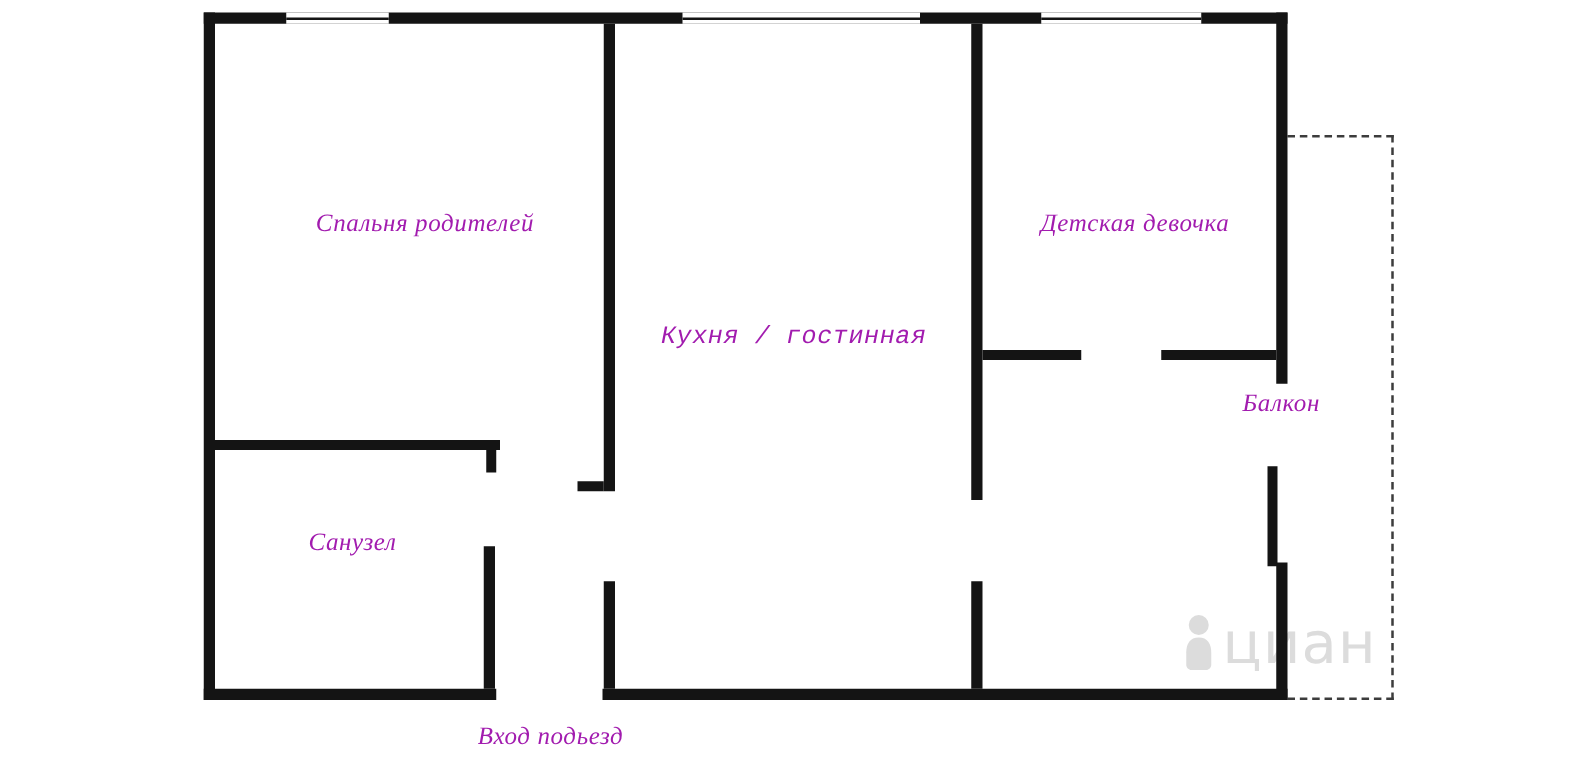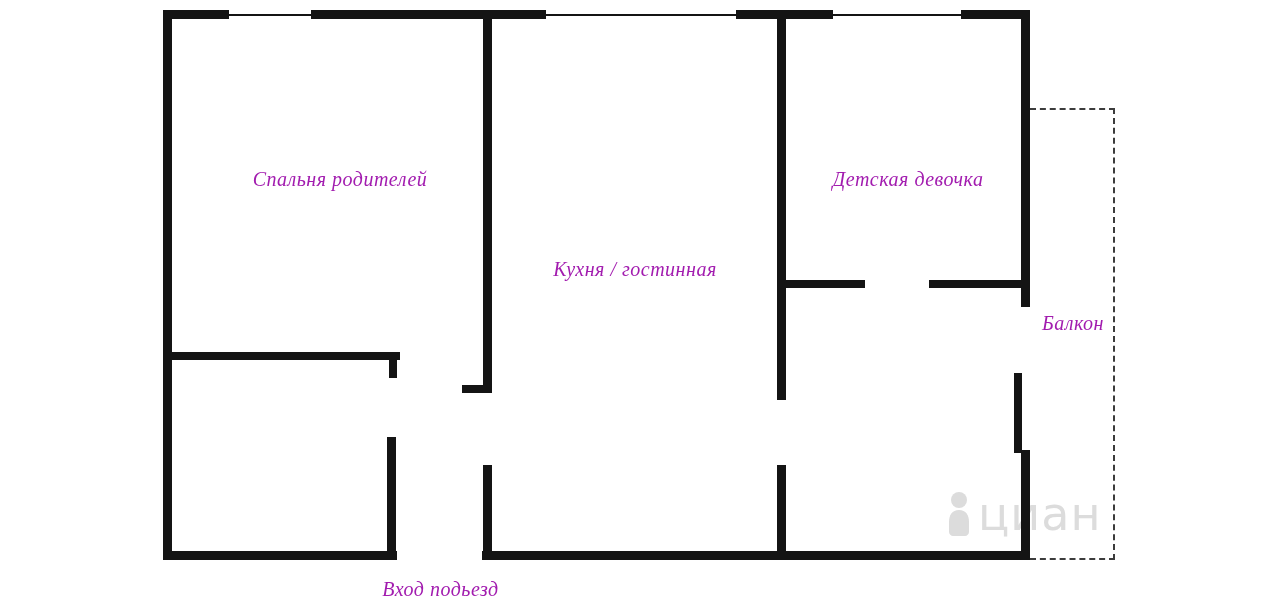--- a/index.html
+++ b/index.html
@@ -99,23 +99,24 @@
   <div class="window" style="left:546px; top:10px; width:190px; height:9px;">
       <i></i>
     </div>
   <div class="window" style="left:833px; top:10px; width:128px; height:9px;">
       <i></i>
     </div>
 
   <div class="balcony-outline"></div>
 
   <div class="room-label" style="left:205px;  top:168px; width:270px;">Спальня родителей</div>
-  <div class="room-label" style="left:500px;  top:258px; width:270px;">Кухня / гостинная</div>
+  <div class="room-label" style="left:500px;  top:258px; width:270px;font-family:Liberation Mono, monospace;">Кухня / гостинная</div>
   <div class="room-label" style="left:793px;  top:148px; width:230px;margin-top:20px;">Детская девочка</div>
-  <div class="room-label" style="left:1028px; top:312px; width:90px;">Балкон</div>
+  <div class="room-label" style="left:212px;  top:423px; width:140px;">Санузел</div>
+  <div class="room-label" style="left:980px; top:312px; width:90px;">Балкон</div>
   <div class="room-label" style="left:358px;  top:578px; width:165px;font-family:Liberation Serif, serif;">Вход подьезд</div>
 
   <div class="watermark">
     <svg width="30" height="50" viewBox="0 0 30 50" aria-hidden="true">
       <circle cx="15" cy="12" r="8" fill="currentColor"></circle>
       <path d="M15 22 C8 22 5 27 5 34 L5 44 C5 46 7 48 9 48 L21 48 C23 48 25 46 25 44 L25 34 C25 27 22 22 15 22 Z" fill="currentColor"></path>
     </svg>
     <span class="wm-text">циан</span>
   </div>
 

